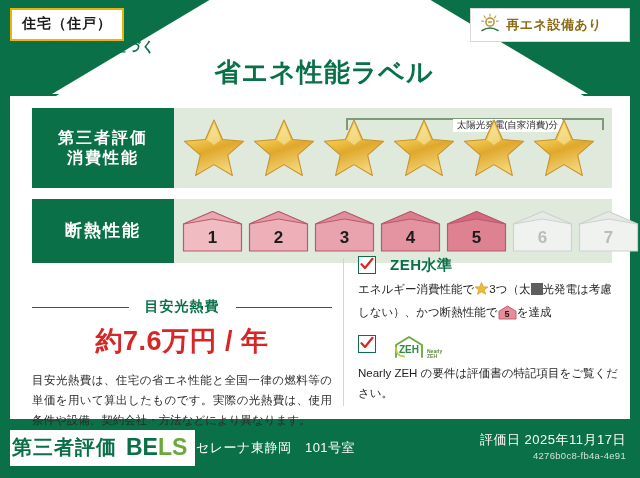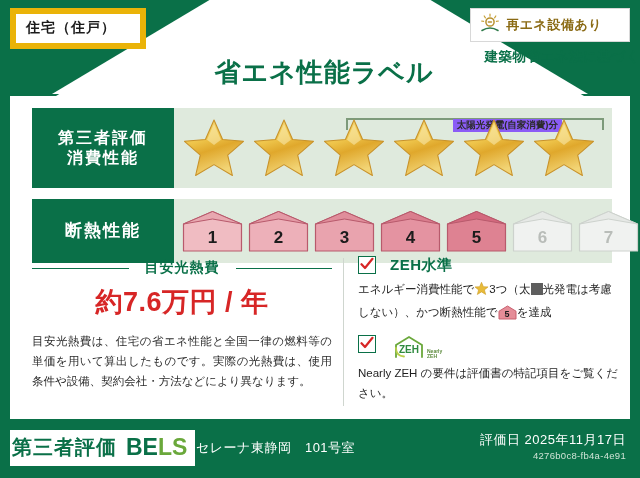--- a/index.html
+++ b/index.html
@@ -18,34 +18,34 @@
     clip-path:polygon(0% 100%, 50% 0%, 100% 100%);
   }
   .roof-white2{
     position:absolute;left:56px;top:-62px;width:528px;height:158px;background:#ffffff;
     clip-path:polygon(0% 100%, 50% 0%, 100% 100%);
   }
   .tag-housing{
     position:absolute;left:10px;top:8px;
     background:#ffffff;color:#1a1a1a;
     font-size:14px;font-weight:bold;letter-spacing:1px;
-    padding:5px 24px 6px 10px;border:6px solid #eab308;
+    padding:5px 10px 6px 10px;border:2px solid #eab308;
     z-index:6;
   }
   .tag-renew{
     position:absolute;right:10px;top:8px;
     background:#ffffff;color:#8a6a14;
     font-size:13px;font-weight:bold;letter-spacing:0.5px;
     padding:4px 27px 5px 8px;border:1px solid #d8d8d8;
     display:flex;align-items:center;gap:5px;z-index:6;
   }
   .tag-renew .sunsvg{display:block;}
 
   .title-small{
-    position:absolute;left:0;right:0;top:48px;text-align:right;
+    position:absolute;left:0;right:0;top:38px;text-align:left;
     color:#0a7048;font-size:13.5px;font-weight:bold;letter-spacing:0.5px;z-index:5;
   }
   .title-big{
     position:absolute;left:8px;right:0;top:55px;text-align:center;
     color:#0a7048;font-size:26px;font-weight:bold;letter-spacing:1px;z-index:5;
   }
 
   
   .card{
     position:absolute;left:10px;top:96px;width:620px;height:323px;
@@ -70,37 +70,37 @@
 
   
   .stars{position:absolute;left:0;top:0;right:0;bottom:0;display:flex;align-items:center;padding-left:6px;gap:2px;}
   .star{width:68px;height:66px;display:block;}
   .pv-bracket{
     position:absolute;right:8px;top:10px;width:258px;height:12px;
     border:2px solid #7d9a7a;border-bottom:none;box-sizing:border-box;
   }
   .pv-bracket-label{
     position:absolute;right:40px;top:-1px;
-    background:#8b5cf6;color:#2b2b2b;font-size:9.5px;font-weight:bold;
+    background:#ffffff;color:#2b2b2b;font-size:9.5px;font-weight:normal;
     padding:0 4px;white-space:nowrap;
   }
 
   
   .houses{position:absolute;left:0;top:0;right:0;bottom:0;display:flex;align-items:center;padding-left:8px;gap:5px;}
   .house{width:61px;height:42px;position:relative;}
   .house svg{display:block;}
   .house span{
     position:absolute;left:0;right:0;bottom:4px;text-align:center;
     font-size:17px;font-weight:bold;color:#1c1c1c;
   }
   .house.off span{color:#b9bdb9;}
 
   
   .cost-wrap{position:absolute;left:22px;top:163px;width:300px;}
-  .cost-head{display:flex;align-items:center;gap:16px;}
+  .cost-head{display:flex;align-items:center;gap:16px;margin-top:39px;}
   .cost-head .ln{flex:1;height:1px;background:#0a7048;}
   .cost-head .txt{font-size:14px;font-weight:bold;color:#0a7048;letter-spacing:1px;white-space:nowrap;}
   .cost-amount{
     text-align:center;color:#d72626;font-size:27px;font-weight:bold;
     margin-top:7px;letter-spacing:0.5px;
   }
   .cost-note{
     margin-top:12px;font-size:11.5px;color:#2b2b2b;line-height:1.72;
     text-align:justify;
   }

